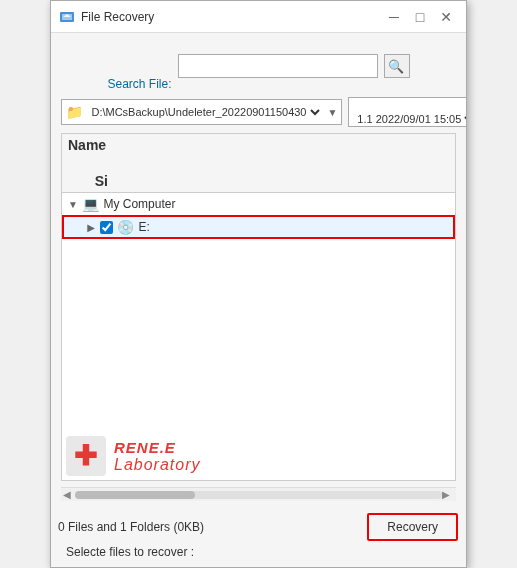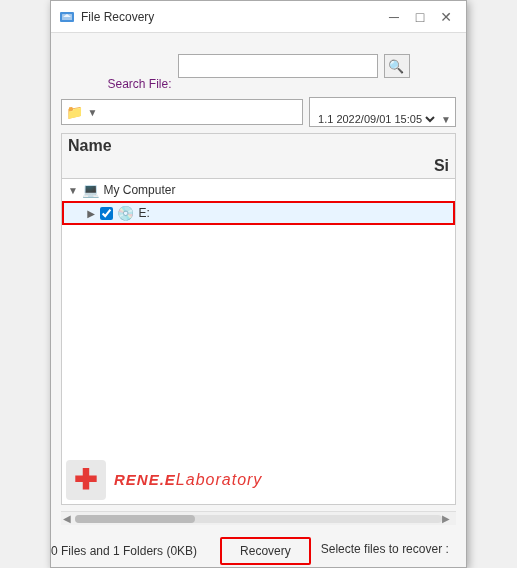--- a/index.html
+++ b/index.html
@@ -72,21 +72,21 @@
     }
 
     .search-row {
       display: flex;
       align-items: center;
       justify-content: center;
       gap: 6px;
     }
     .search-label {
       font-size: 12px;
-      color: #701a75;
+      color: #0369a1;
       margin-top: 36px;
     }
     .search-input {
       width: 200px;
       height: 24px;
       border: 1px solid #aaa;
       background: #fff;
       padding: 2px 4px;
       font-size: 12px;
       outline: none;
@@ -160,23 +160,24 @@
       background: #fff;
       overflow: auto;
       display: flex;
       flex-direction: column;
     }
     .tree-header {
       display: flex;
       background: #f5f5f5;
       border-bottom: 1px solid #ccc;
       padding: 3px 6px;
-      font-size: 16px;
+      font-size: 14px;
       font-weight: bold;
       color: #333;
+      flex-direction: column;
     }
     .tree-header-name { flex: 1; }
     .tree-header-size { width: 40px; text-align: right; margin-top: 20px; }
 
     .tree-body {
       flex: 1;
       overflow-y: auto;
     }
     .tree-item {
       display: flex;
@@ -234,20 +235,21 @@
       justify-content: center;
     }
     .logo-cross-shape {
       color: #e53935;
       font-size: 28px;
       font-weight: bold;
       line-height: 1;
     }
     .logo-text-block {
       display: flex;
+      flex-direction: column;
     }
     .logo-rene {
       font-size: 15px;
       font-weight: bold;
       color: #e53935;
       font-style: italic;
       letter-spacing: 1px;
     }
     .logo-lab {
       font-size: 16px;
@@ -274,23 +276,23 @@
     .scroll-thumb {
       position: absolute;
       left: 0;
       width: 120px;
       height: 8px;
       background: #bbb;
       border-radius: 4px;
     }
 
     .status-area {
-      padding: 4px 8px 2px 0;
-      display: flex;
-      flex-direction: row;
+      padding: 4px 8px 2px 7px;
+      display: flex;
+      flex-direction: column;
       gap: 2px;
     }
     .status-row {
       display: flex;
       align-items: center;
       justify-content: space-between;
     }
     .status-text {
       font-size: 12px;
       color: #333;
@@ -353,20 +355,23 @@
       <span class="search-label">Search File:</span>
       <input class="search-input" type="text" style="">
       <button class="search-btn">
         <span>🔍</span>
       </button>
     </div>
 
     <div class="path-row">
       <div class="path-dropdown">
         <span class="folder-icon-sm">📁</span>
+        <select>
+          <option>D:\MCsBackup\Undeleter_20220901150430</option>
+        </select>
         <span style="font-size:10px;color:#666;">▼</span>
       </div>
       <div class="version-dropdown">
         <select>
           <option>1.1  2022/09/01 15:05</option>
         </select>
         <span style="font-size:10px;color:#666;">▼</span>
       </div>
     </div>
 

